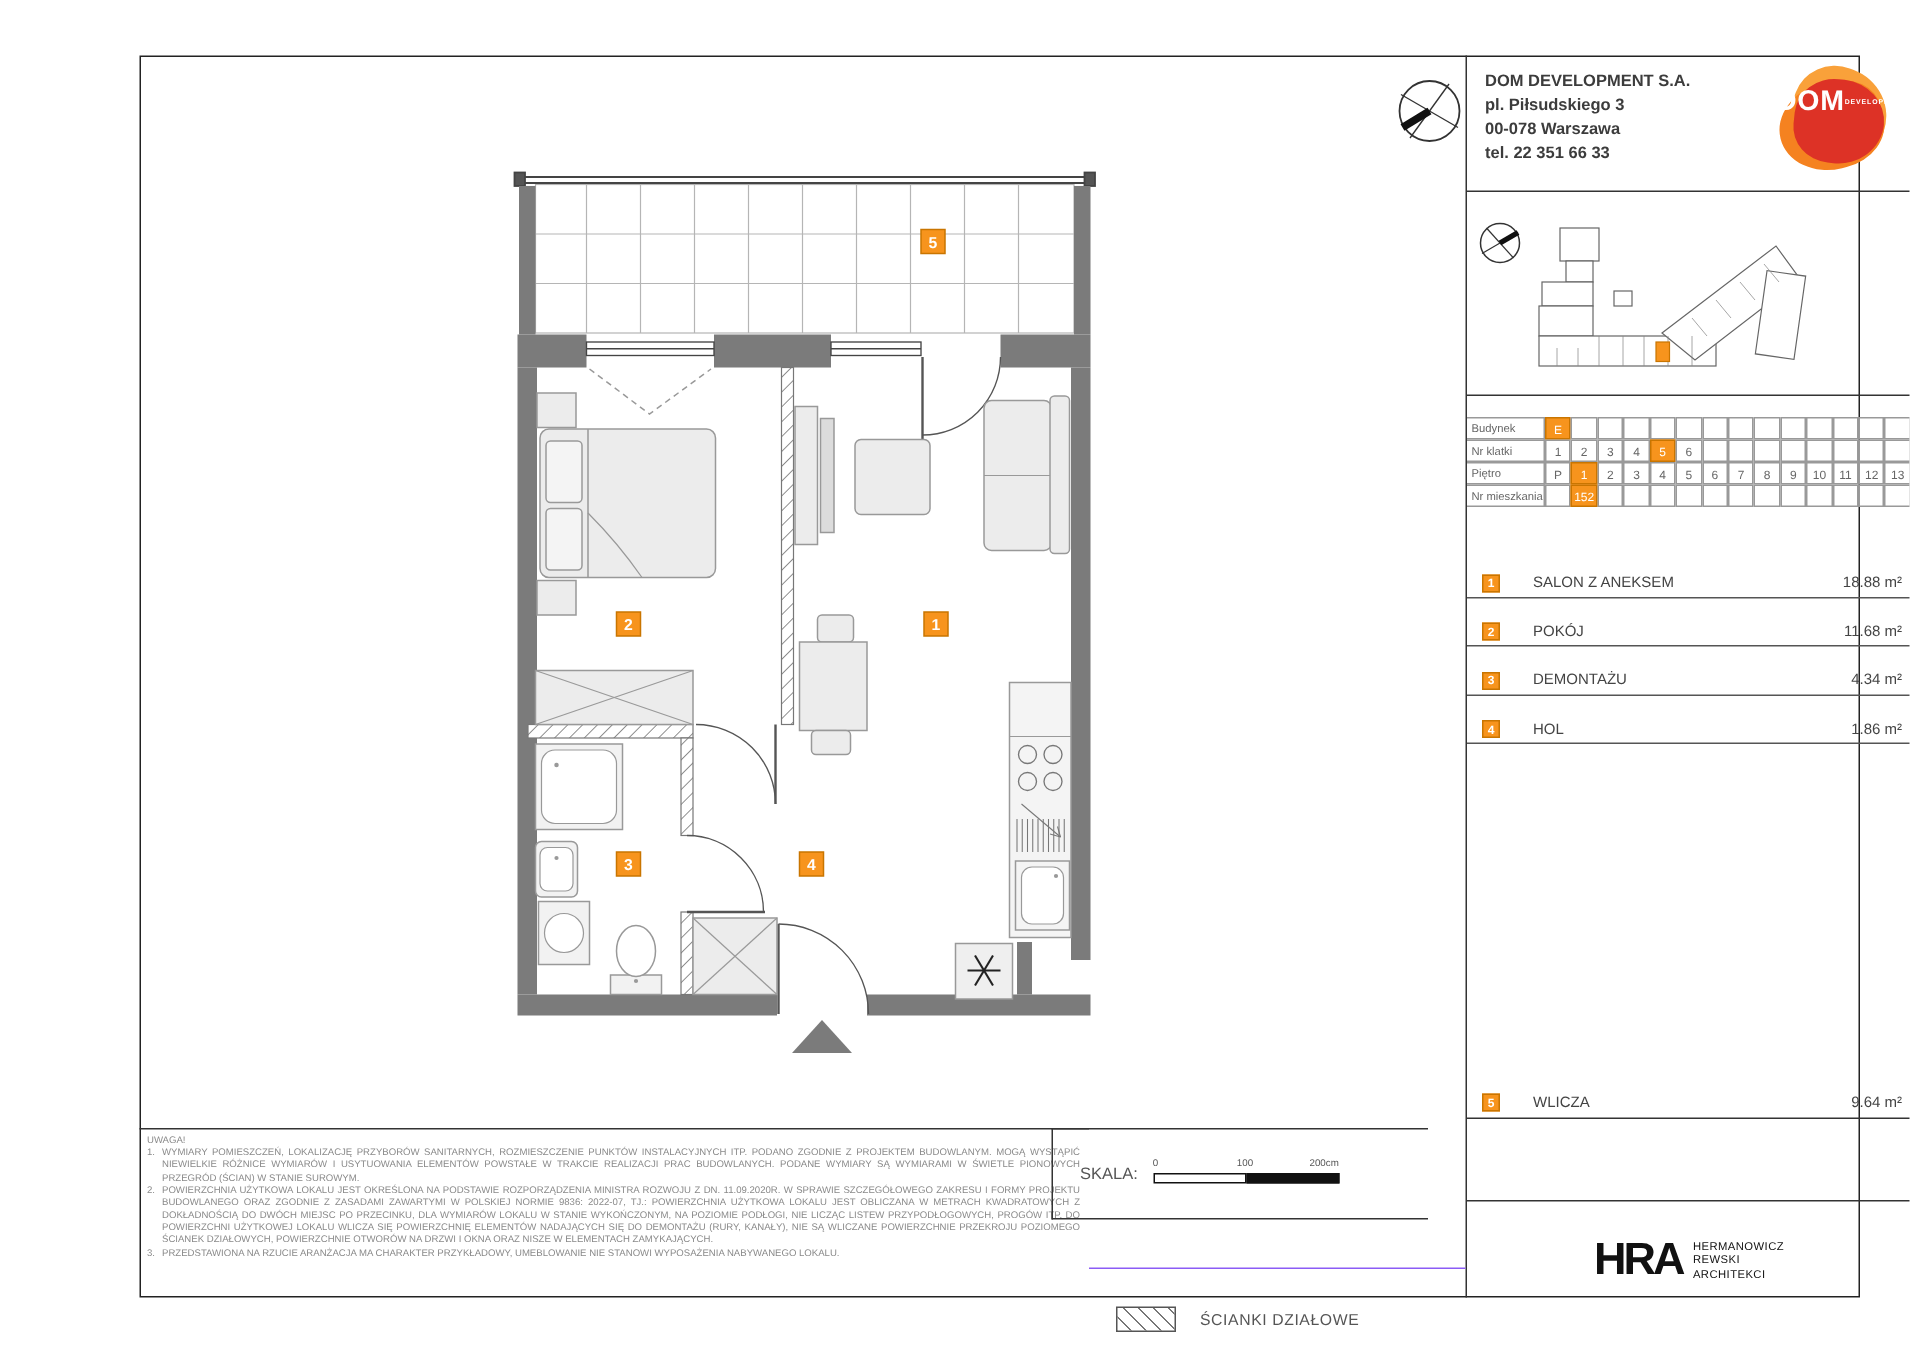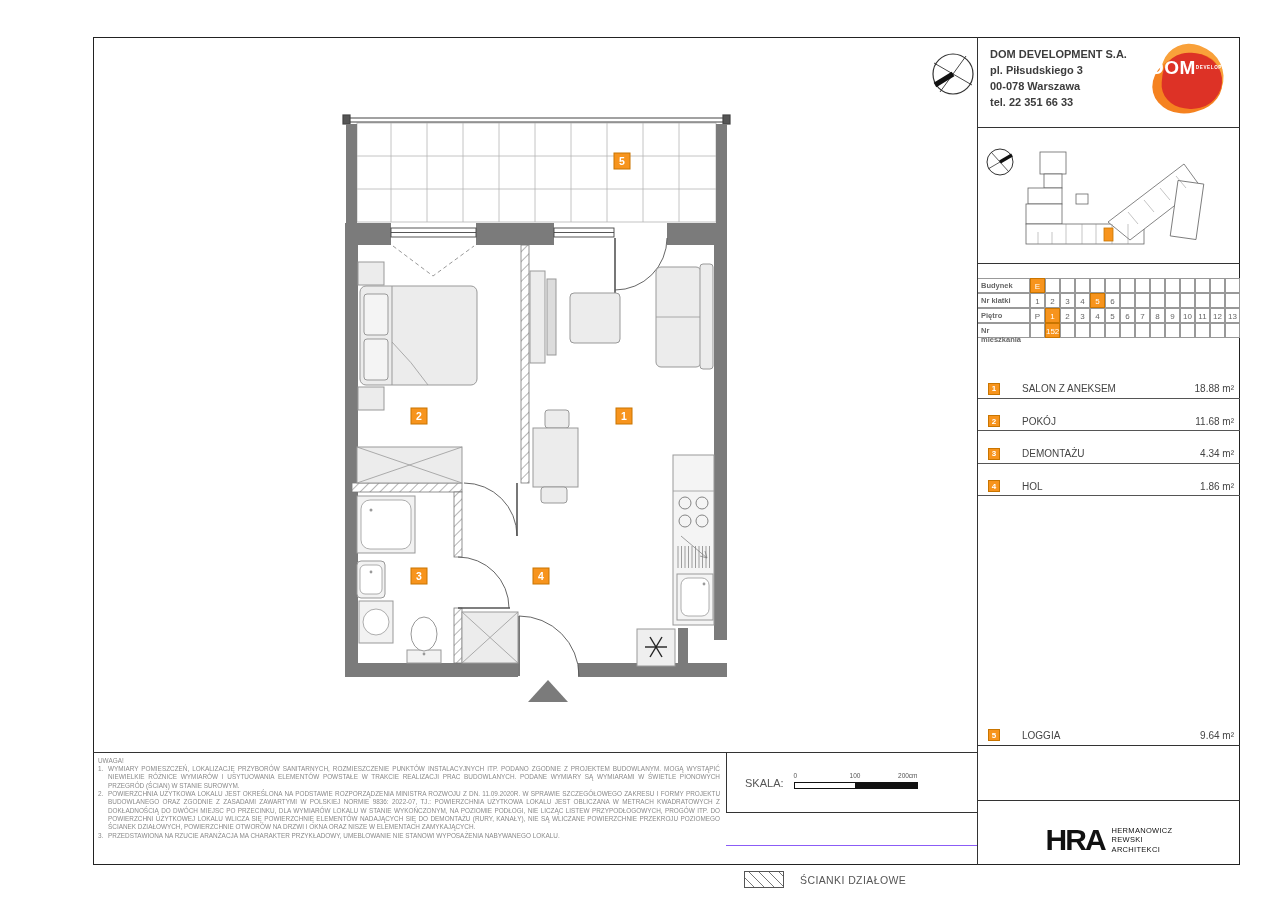--- a/index.html
+++ b/index.html
@@ -1,42 +1,42 @@
 <!DOCTYPE html>
 <html><head>
 <meta charset="utf-8">
 <style>
   * { margin:0; padding:0; box-sizing:border-box; }
   body { background:#fff; font-family:"Liberation Sans", sans-serif; }
   .page { position:relative; width:1273px; height:900px; background:#fff; overflow:hidden; }
   .frame { position:absolute; left:93px; top:37px; width:1147px; height:828px; border:1.5px solid #222; }
 
   
-  .right-col { position:absolute; left:977px; top:37px; width:263px; height:828px; border-left:1px solid #333; display:flex; flex-direction:column;gap:14px; }
+  .right-col { position:absolute; left:977px; top:37px; width:297px; height:828px; border-left:1px solid #333; display:flex; flex-direction:column;gap:14px; }
   .company-box { height:91px; border-bottom:1px solid #333; position:relative; padding:10px 0 0 12px; }
   .company-text { font-size:11px; font-weight:bold; color:#3c3c3c; line-height:1.45; }
   .dom-logo { position:absolute; right:8px; top:6px; width:82px; height:78px; }
   .blob { position:absolute; }
   .b1 { left:10px; top:2px; width:64px; height:62px; background:#F9A13A; border-radius:46% 54% 50% 50%; transform:rotate(20deg); }
   .b2 { left:2px; top:12px; width:70px; height:58px; background:#F58220; border-radius:55% 45% 50% 55%; transform:rotate(-14deg); }
   .b3 { left:12px; top:10px; width:60px; height:56px; background:#DD3226; border-radius:48% 52% 55% 45%; transform:rotate(6deg); }
   .dom-text { position:absolute; left:0; top:14px; width:100%; display:flex; flex-direction:row; align-items:center; color:#fff; z-index:2; }
   .dom-text .big { font-size:19px; font-weight:bold; letter-spacing:.5px; }
   .dom-text .small { font-size:4.6px; font-weight:bold; letter-spacing:.6px; margin-top:-1px; }
 
   .brand-box { height:80px; border-bottom:1px solid #333; display:flex; align-items:center; padding-left:10px; }
   .brand-text { margin-left:6px; }
   .brand-top { font-size:12.5px; color:#9a9a9a; letter-spacing:3.5px; }
   .brand-name { font-size:25px; font-weight:bold; color:#333; letter-spacing:1px; margin-top:1px; }
 
   .siteplan-box { height:122px; border-bottom:1px solid #333; position:relative; }
 
   .unit-table { height:60px; font-size:8px; color:#666; }
   .ut-row { display:flex; height:15px; }
-  .ut-label { width:52px; border:0.5px solid #999; border-left:none; padding:2px 0 0 3px; font-size:7.5px;font-weight:bold; }
+  .ut-label { width:52px; border:0.5px solid #999; border-left:none; padding:2px 0 0 3px; font-size:7.5px; }
   .ut-cell { flex:1; border:0.5px solid #999; text-align:center; padding-top:2.5px; font-size:8px; }
   .ut-cell.active { background:#F7941D; color:#fff; border-color:#c97500; }
   .rc-spacer-small { height:14px; }
   .rooms-header { height:19px; background:#F7941D; color:#fff; font-weight:bold; font-size:11px; padding:3px 0 0 6px; }
   .room-row { height:18.5px; border-bottom:1px solid #555; display:flex; align-items:center; padding:0 6px 0 10px; font-size:10px; color:#444; }
   .badge-sm { width:12px; height:12px; background:#F7941D; border:1px solid #c97500; color:#fff; font-size:8px; font-weight:bold; display:flex; align-items:center; justify-content:center; }
   .room-name { margin-left:22px; flex:1; }
   .room-area { text-align:right; }
   .rc-flex { flex:1; }
   .summary-bar { height:22px; background:#F7941D; color:#fff; font-weight:bold; font-size:11.5px; display:flex; align-items:center; padding:0 8px 0 4px; }
@@ -47,21 +47,21 @@
   .hra-logo { font-size:30px; font-weight:bold; color:#111; letter-spacing:-2px; }
   .hra-lines { font-size:7.5px; color:#111; line-height:1.25; letter-spacing:.3px; }
 
   
   .notes-box { position:absolute; left:93px; top:752px; width:633px; height:113px; border-top:1px solid #333; padding:4px 6px 0 5px; color:#8a8a8a; }
   .notes-header { font-size:6.4px; margin-bottom:1px; }
   .note-row { display:flex; font-size:6.4px; line-height:1.3; }
   .note-num { width:10px; flex:none; }
   .note-text { flex:1; text-align:justify; }
 
-  .scale-box { position:absolute; left:726px; top:752px; width:251px; height:61px; border:1px solid #333; border-right:none; display:flex; align-items:center; padding-left:18px; }
+  .scale-box { position:absolute; left:701px; top:752px; width:251px; height:61px; border:1px solid #333; border-right:none; display:flex; align-items:center; padding-left:18px; }
   .scale-label { font-size:11px; color:#555; margin-right:10px; }
   .scale-bar { position:relative; width:124px; height:22px; }
   .scale-ticks { position:absolute; top:0; width:100%; font-size:6.5px; color:#555; }
   .tick0 { position:absolute; left:0; } .tick100 { position:absolute; left:56px; } .tick200 { position:absolute; right:0; }
   .bar-seg { position:absolute; top:10px; height:7px; }
   .seg-white { left:0; width:62px; background:#fff; border:1px solid #111; }
   .seg-black { left:62px; width:62px; background:#111; border:1px solid #111; }
 
   .legend-box { position:absolute; left:726px; top:813px; width:251px; height:68px; border-top:1px solid #8b5cf6; display:flex; align-items:center; padding-left:18px;margin-top:32px; }
   .hatch-swatch { width:40px; height:17px; border:1px solid #555; background:repeating-linear-gradient(45deg,#fff 0 6px,#777 6px 7px); margin-right:16px; }
@@ -375,21 +375,21 @@
     <div class="room-row">
       <span class="badge-sm">4</span>
       <span class="room-name">HOL</span>
       <span class="room-area">1.86 m²</span>
     </div>
 
     <div class="rc-flex"></div>
 
     <div class="loggia-row">
       <span class="badge-sm">5</span>
-      <span class="room-name">LOGGIA</span>
+      <span class="room-name">WLICZA</span>
       <span class="room-area">9.64 m²</span>
     </div>
     <div class="rc-spacer-box"></div>
 
     <div class="hra-box">
       <span class="hra-logo">HRA</span>
       <span class="hra-lines">
         <div>HERMANOWICZ</div>
         <div>REWSKI</div>
         <div>ARCHITEKCI</div>

